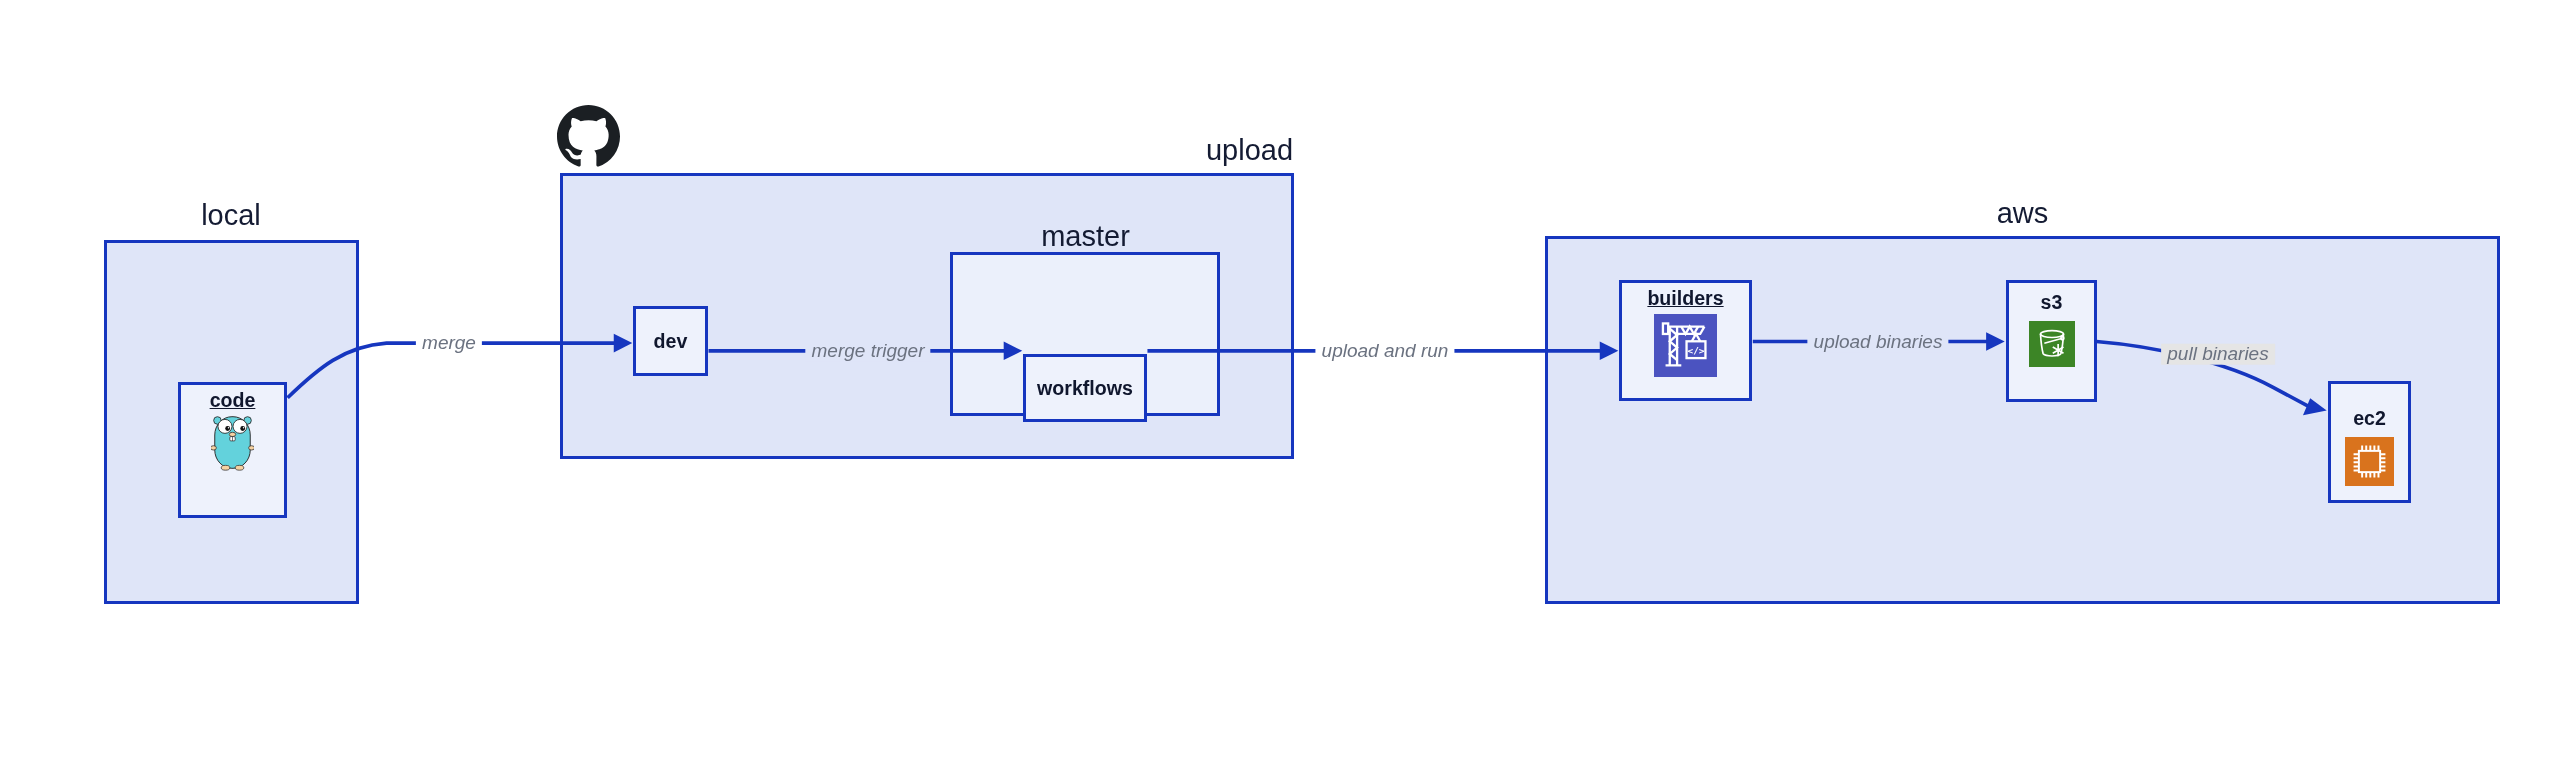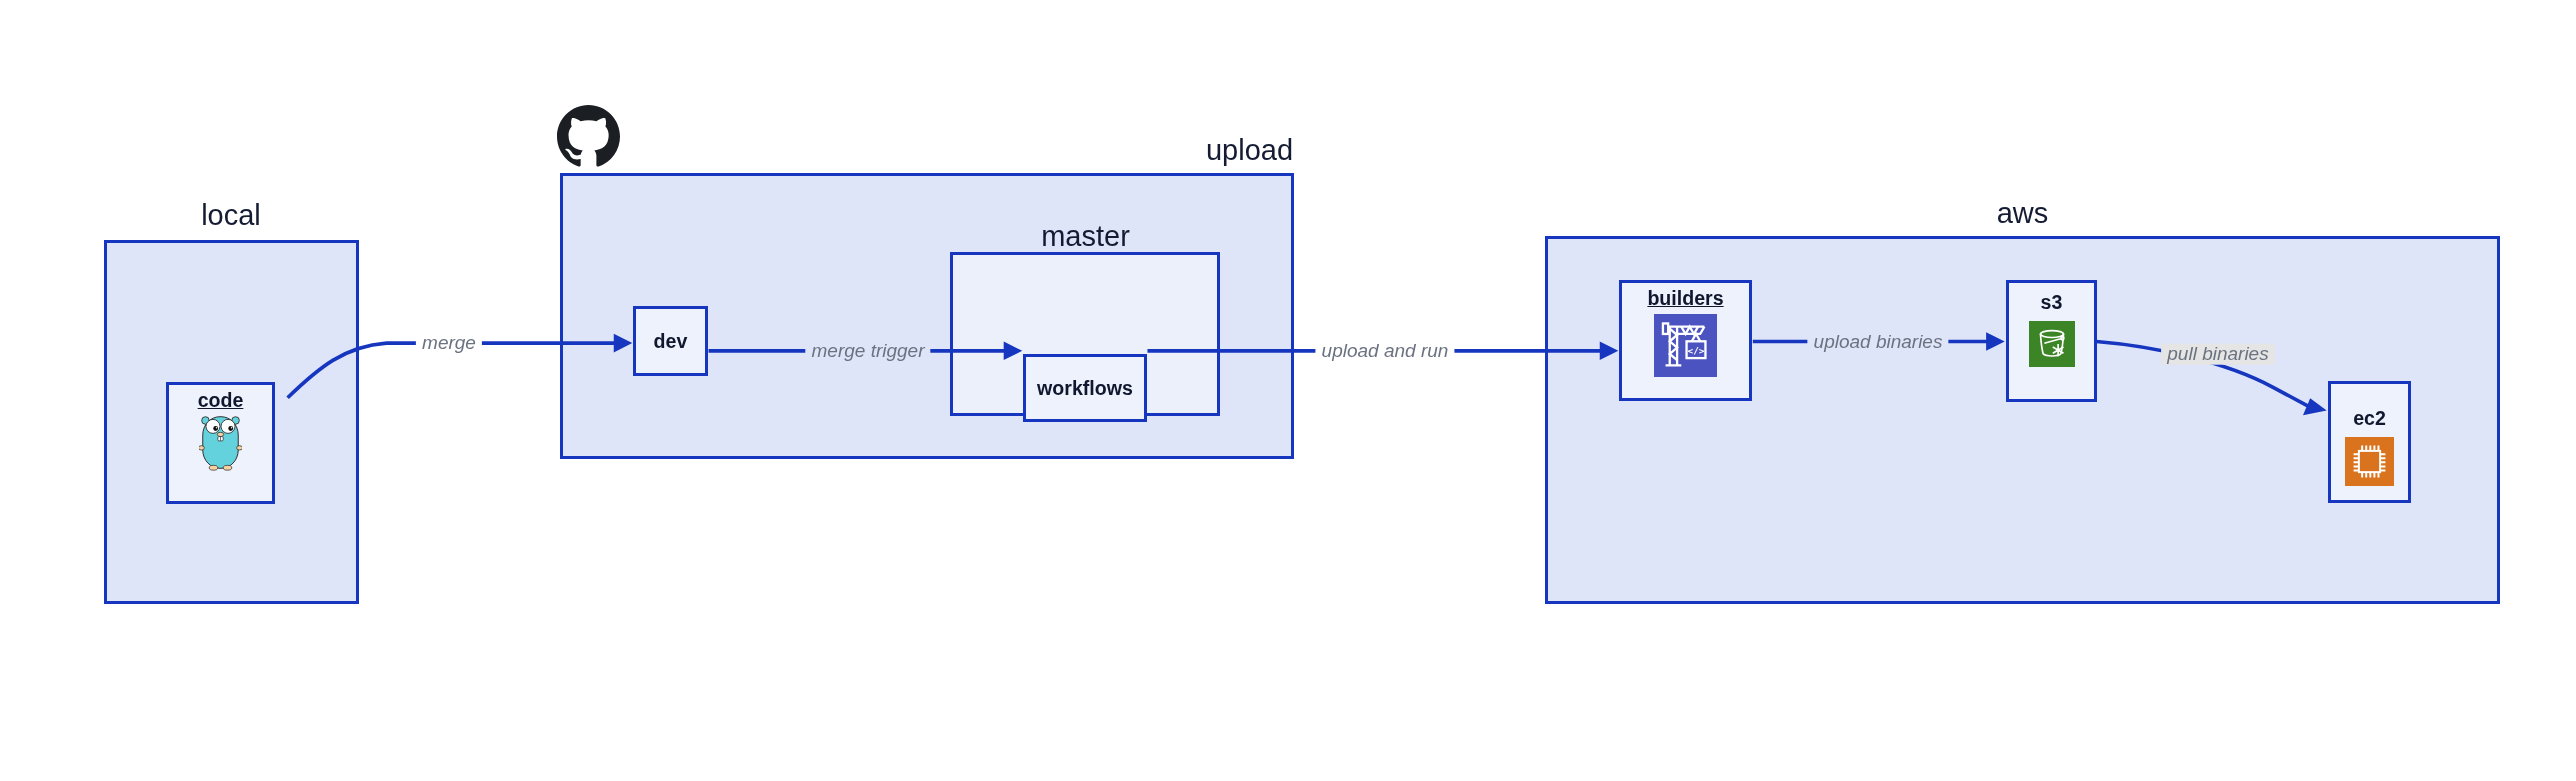--- a/index.html
+++ b/index.html
@@ -16,21 +16,21 @@
   .cluster-label{position:absolute;color:#141b33;font-size:29px;line-height:30px;
                  text-align:center;white-space:nowrap;}
   #label-local  {left:128px; top:200px; width:206px;}
   #label-github {left:1172px;top:135px; width:155px;}
   #label-master {left:1008px;top:221px; width:155px;}
   #label-aws    {left:1945px;top:198px; width:155px;}
 
   
   .node{position:absolute;box-sizing:border-box;border:3.1px solid #1636bf;background:#eef2fc;
         display:flex;flex-direction:column;align-items:center;}
-  #node-code     {left:166px; top:382px; width:109px;height:122px;}
+  #node-code     {left:178px; top:382px; width:109px;height:136px;}
   #node-dev      {left:633px;top:306px; width:75px;height:70px;justify-content:center;}
   #node-workflows{left:1023px;top:326px; width:124px;height:68px;justify-content:center;margin-top:28px;}
   #node-builders {left:1619px;top:280px; width:133px;height:121px;}
   #node-s3       {left:2006px;top:280px; width:91px;height:122px;}
   #node-ec2      {left:2328px;top:381px; width:83px;height:122px;justify-content:center;}
 
   .node-label{font-weight:bold;color:#10172e;font-size:19.6px;line-height:20.6px;white-space:nowrap;}
   #node-code .node-label, #node-builders .node-label {margin-top:5px;text-decoration:underline;}
   #node-s3 .node-label, #node-ec2 .node-label {margin-top:9.3px;}
   .node-icon{display:block;}

